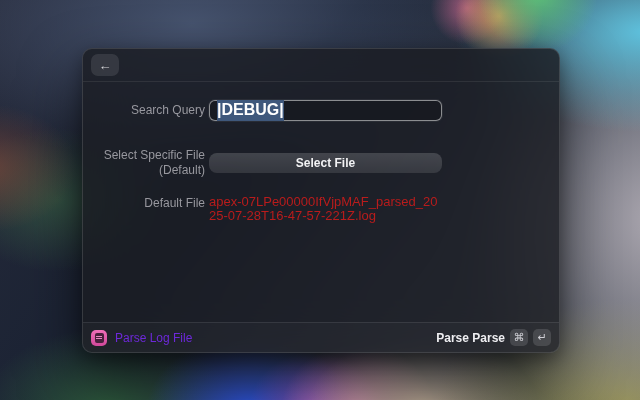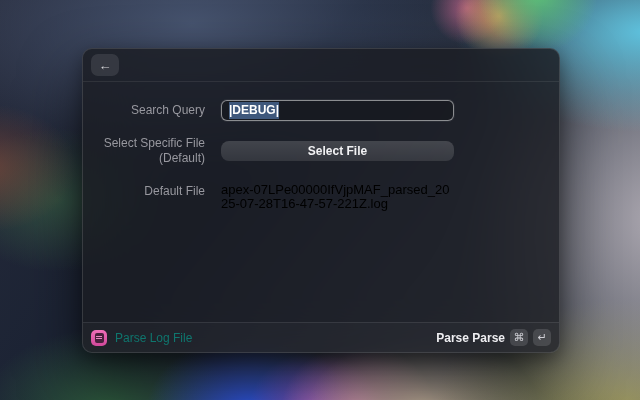--- a/index.html
+++ b/index.html
@@ -47,62 +47,62 @@
     background: rgba(255,255,255,0.10);
     color: #d6d6da; font-size: 13px; line-height: 1;
     display: flex; align-items: center; justify-content: center;
     cursor: default;
   }
 
   .form { flex: 1 1 auto; padding-top: 18px; }
   .row {
     display: grid;
     grid-template-columns: 106px 233px;
-    column-gap: 16px;
+    column-gap: 4px;
     align-items: center;
     padding-left: 16px;
   }
-  .row + .row { margin-top: 15px; }
+  .row + .row { margin-top: 27px; }
   .row.default-row { margin-top: 17px; align-items: start; }
   .label {
     text-align: right;
     font-size: 12px; font-weight: 500;
     color: #98989f;
     line-height: 1.25;
   }
   .default-row .label { padding-top: 1px; }
 
   .text-input {
     height: 21px;
     border: 1px solid rgba(255,255,255,0.50);
     border-radius: 6px;
     background: rgba(0,0,0,0.18);
     display: flex; align-items: center;
     padding: 0 7px;
-    font-size: 12px; font-weight: 600; color: #ffffff;
+    font-size: 16px; font-weight: 600; color: #ffffff;
     box-shadow: 0 0 0 1px rgba(255,255,255,0.06);
   }
   .text-input .selected {
     background: #3f587c;
     padding: 1px 0 2px 0;
   }
 
   .select-file-btn {
     height: 20px; width: 100%;
     border: none; border-radius: 8px;
     background: linear-gradient(180deg, rgba(255,255,255,0.17), rgba(255,255,255,0.11));
     color: #f2f2f4; font-family: "Liberation Sans", sans-serif;
     font-size: 12px; font-weight: 700;
     display: flex; align-items: center; justify-content: center;
     cursor: default;
   }
 
   .default-value {
     font-size: 13px; line-height: 14px;
-    color: #000000;
+    color: #b91c1c;
     word-break: break-all;
   }
 
   .footer {
     flex: 0 0 30px; height: 30px;
     border-top: 1px solid rgba(255,255,255,0.09);
     background: rgba(255,255,255,0.025);
     display: flex; align-items: center;
     padding: 0 8px;
   }
@@ -112,21 +112,21 @@
     display: flex; align-items: center; justify-content: center;
     flex: 0 0 16px;
   }
   .app-icon .doc {
     width: 9px; height: 10px; border-radius: 2px;
     background: #47203c;
     display: flex; flex-direction: column; justify-content: center; gap: 1px;
     padding: 0 1.5px;
   }
   .app-icon .doc i { display: block; height: 1px; background: #e586c0; }
-  .app-name { margin-left: 8px; font-size: 12px; font-weight: 500; color: #0f766e; }
+  .app-name { margin-left: 8px; font-size: 12px; font-weight: 500; color: #6d28d9; }
   .footer-spacer { flex: 1 1 auto; }
   .action-label { font-size: 12px; font-weight: 700; color: #eeeef1; }
   .keycap {
     margin-left: 5px;
     width: 18px; height: 17px; border-radius: 5px;
     background: rgba(255,255,255,0.13);
     color: #cfcfd5; font-size: 11px; line-height: 1;
     display: flex; align-items: center; justify-content: center;
   }
   .keycap:first-of-type { margin-left: 10px; }

